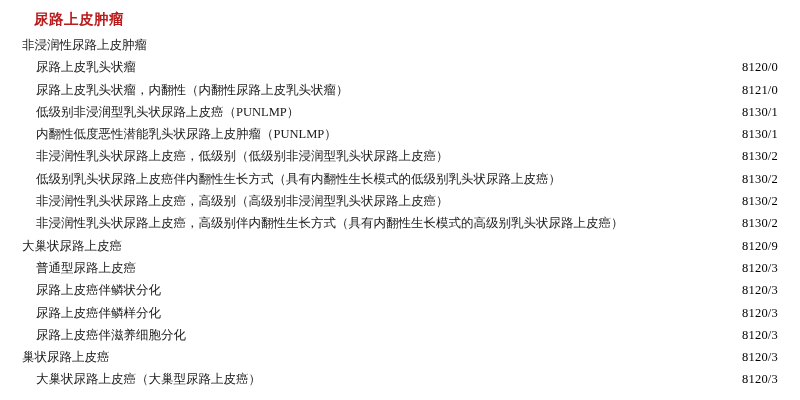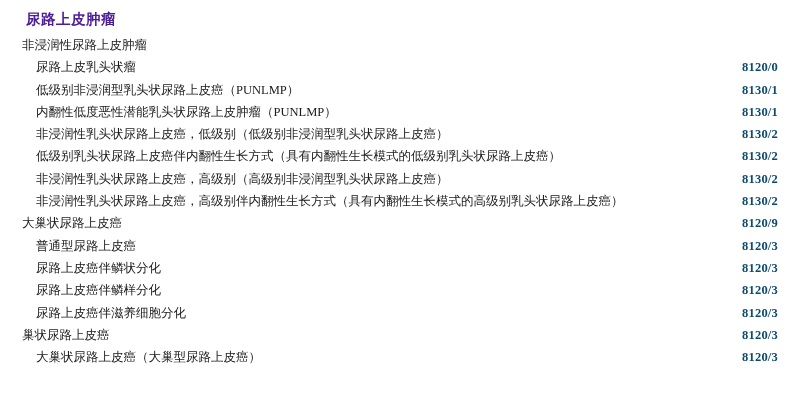--- a/index.html
+++ b/index.html
@@ -19,22 +19,22 @@
     width: 800px;
     height: 400px;
     box-sizing: border-box;
     padding: 10px 22px 0 22px;
   }
   .doc-title {
     font-size: 14.5px;
     font-weight: bold;
     letter-spacing: 0.5px;
     line-height: 18px;
-    margin: 0 0 6px 4px;
-    color: #4c1d95;
+    margin: 0 0 6px 12px;
+    color: #b91c1c;
   }
   .entry-list {
     list-style: none;
     margin: 0;
     padding: 0;
   }
   .entry {
     position: relative;
     display: block;
     font-size: 12.5px;
@@ -44,35 +44,35 @@
   }
   .entry .label {
     display: inline-block;
   }
   .entry .code {
     position: absolute;
     right: 0;
     top: 0;
     font-size: 12.5px;
     letter-spacing: 0.2px;
-    color: #0c4a6e;
-    font-weight: bold;
+    color: #000000;
   }
   
   .lvl0 { padding-left: 0px; }
   .lvl1 { padding-left: 14px; }
 </style>
 </head>
 <body>
 
 <div class="page">
   <div class="doc-title">尿路上皮肿瘤</div>
   <ul class="entry-list">
       <li class="entry lvl0"><span class="label">非浸润性尿路上皮肿瘤</span></li>
       <li class="entry lvl1"><span class="label">尿路上皮乳头状瘤</span><span class="code">8120/0</span></li>
+      <li class="entry lvl1"><span class="label">尿路上皮乳头状瘤，内翻性（内翻性尿路上皮乳头状瘤）</span><span class="code">8121/0</span></li>
       <li class="entry lvl1"><span class="label">低级别非浸润型乳头状尿路上皮癌（PUNLMP）</span><span class="code">8130/1</span></li>
       <li class="entry lvl1"><span class="label">内翻性低度恶性潜能乳头状尿路上皮肿瘤（PUNLMP）</span><span class="code">8130/1</span></li>
       <li class="entry lvl1"><span class="label">非浸润性乳头状尿路上皮癌，低级别（低级别非浸润型乳头状尿路上皮癌）</span><span class="code">8130/2</span></li>
       <li class="entry lvl1"><span class="label">低级别乳头状尿路上皮癌伴内翻性生长方式（具有内翻性生长模式的低级别乳头状尿路上皮癌）</span><span class="code">8130/2</span></li>
       <li class="entry lvl1"><span class="label">非浸润性乳头状尿路上皮癌，高级别（高级别非浸润型乳头状尿路上皮癌）</span><span class="code">8130/2</span></li>
       <li class="entry lvl1"><span class="label">非浸润性乳头状尿路上皮癌，高级别伴内翻性生长方式（具有内翻性生长模式的高级别乳头状尿路上皮癌）</span><span class="code">8130/2</span></li>
       <li class="entry lvl1"><span class="code">8120/9</span></li>
       <li class="entry lvl0"><span class="label">大巢状尿路上皮癌</span></li>
       <li class="entry lvl1"><span class="label">普通型尿路上皮癌</span><span class="code">8120/3</span></li>
       <li class="entry lvl1"><span class="label">尿路上皮癌伴鳞状分化</span><span class="code">8120/3</span></li>

